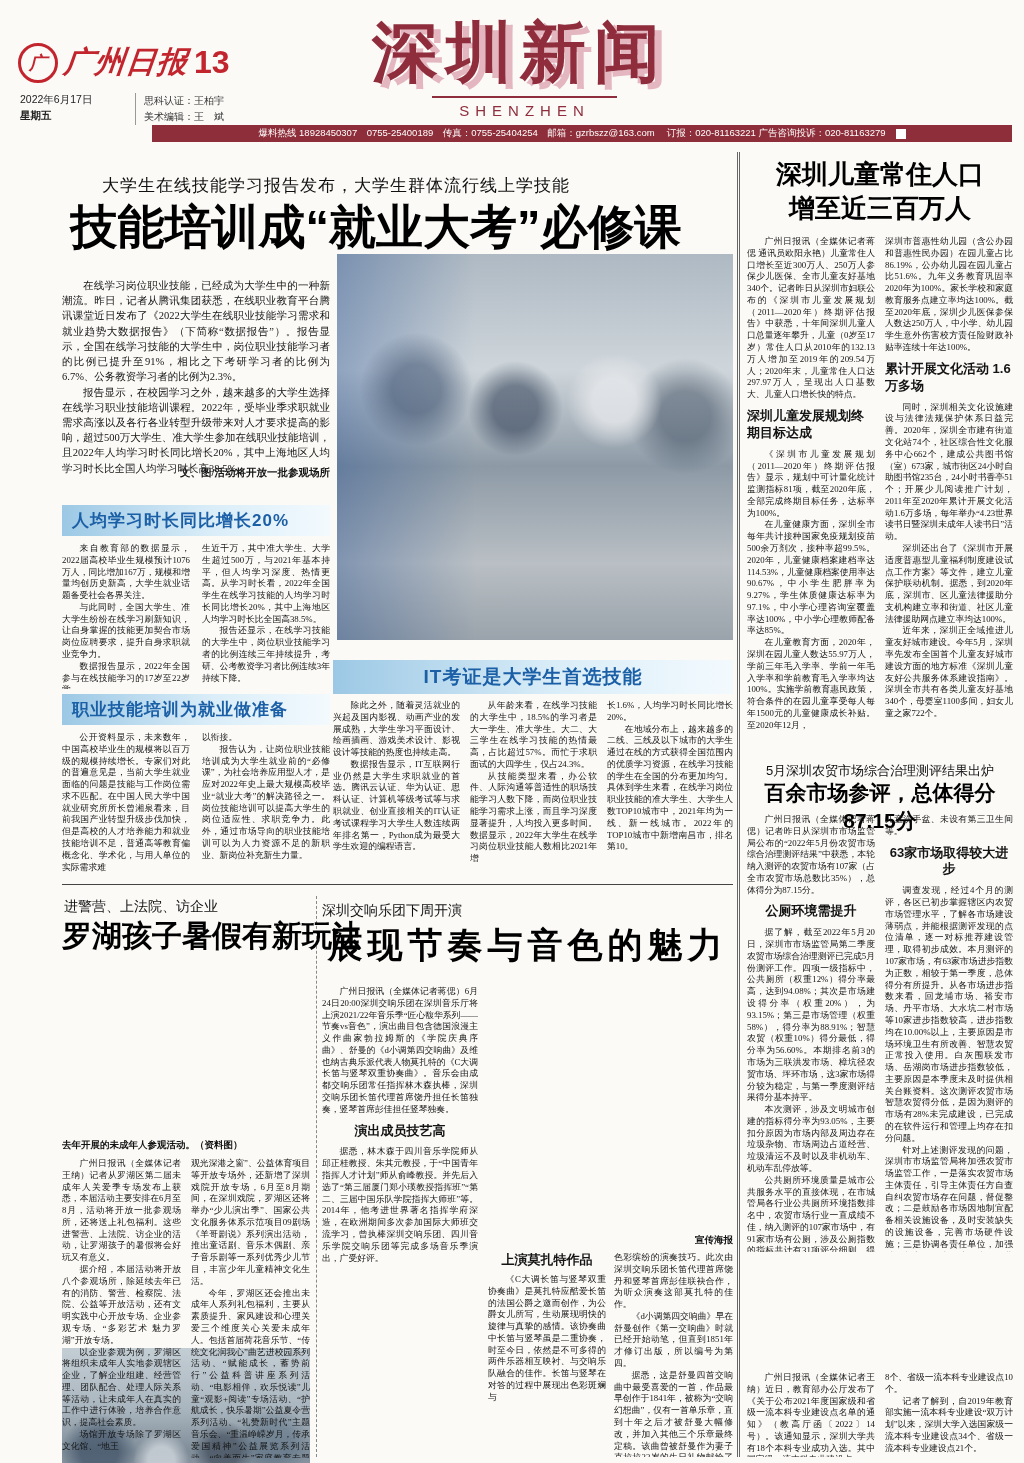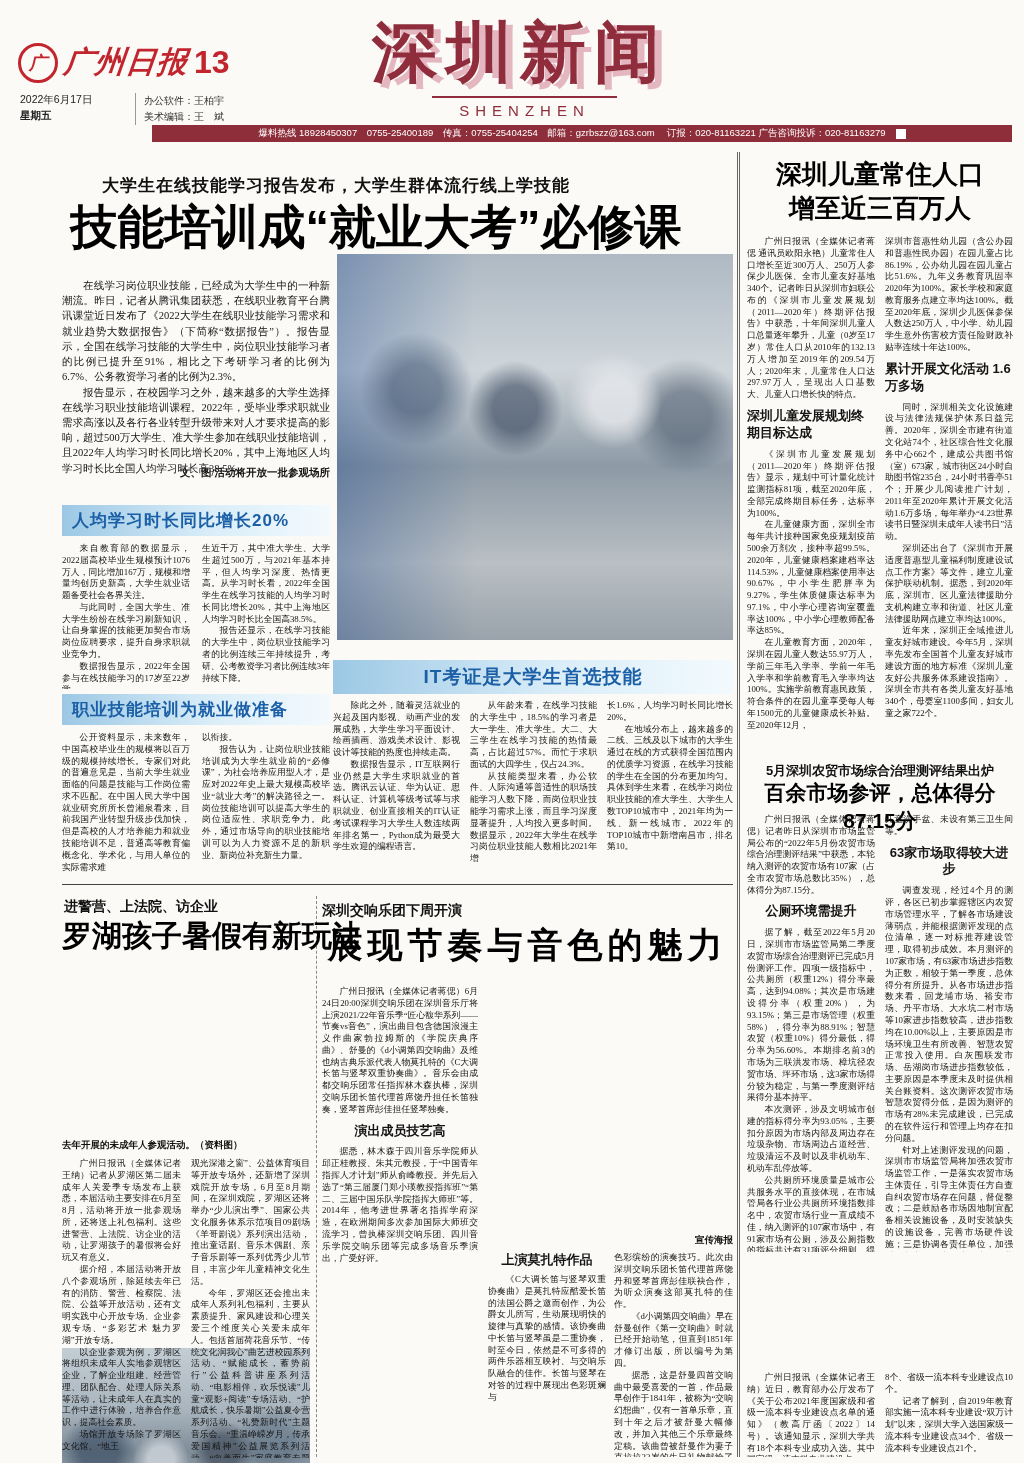--- a/index.html
+++ b/index.html
@@ -21,21 +21,21 @@
   .paper-title-en{font-family:"Liberation Sans",sans-serif;color:#8f2d3c;font-size:15px;
                   letter-spacing:6px;border-top:2px solid #8f2d3c;padding-top:4px;text-align:center;}
   .hotline{background:#8e2e3a;color:#fff;font-family:"Liberation Sans",sans-serif;
            font-size:9.5px;display:flex;align-items:center;justify-content:center;gap:6px;}
   .qr{display:inline-block;width:10px;height:10px;background:#fff;margin-left:4px;}
   
   .vrule{border-left:3px double #666;}
   .vdash{border-left:1px dashed #888;}
   .hrule{border-top:1px solid #444;}
   
-  .kicker{font-family:"Liberation Sans",sans-serif;font-weight:bold;color:#111;}
+  .kicker{font-family:"Liberation Sans",sans-serif;font-weight:normal;color:#111;}
   .headline{font-family:"Liberation Sans",sans-serif;font-weight:900;color:#000;}
   .serifhead{font-family:"Liberation Serif",serif;font-weight:900;color:#000;}
   .col{overflow:hidden;}
   .p{font-size:9.5px;line-height:1.42;text-align:justify;text-indent:2em;margin:0;}
   .p-sm{font-size:8.8px;line-height:1.34;text-align:justify;text-indent:2em;margin:0;}
   .lead .p{font-size:10.5px;line-height:1.45;}
   .byline{font-size:10.5px;text-align:right;font-weight:bold;}
   .band{background:linear-gradient(90deg,#9cc8e5,#d9edf8 55%,#f3fafe);color:#1b5fa6;
         font-family:"Liberation Sans",sans-serif;font-weight:bold;font-size:17px;
         padding:4px 10px;letter-spacing:1px;}
@@ -69,21 +69,21 @@
   <div class="abs" style="left:18px;top:42px;display:flex;align-items:center;gap:6px;">
     <span class="logo-circle">广</span>
     <span class="logo-script">广州日报</span>
     <span class="pageno">13</span>
   </div>
   <div class="abs dateblock" style="left:20px;top:92px;width:110px;">
     <div>2022年6月17日</div>
     <div style="font-weight:bold;">星期五</div>
   </div>
   <div class="abs editors" style="left:135px;top:93px;width:110px;">
-    <div>办公软件：王柏宇</div>
+    <div>思科认证：王柏宇</div>
     <div>美术编辑：王　斌</div>
   </div>
   <div class="abs paper-title" style="left:340px;top:8px;width:360px;text-align:center;">深圳新闻</div>
   <div class="abs paper-title-en" style="left:432px;top:96px;width:185px;">SHENZHEN　NEWS</div>
 
   <div class="abs hotline" style="left:152px;top:125px;width:860px;height:17px;">
     <span>爆料热线  18928450307　0755-25400189　传真：0755-25404254　邮箱：gzrbszz@163.com　 订报：020-81163221 广告咨询投诉：020-81163279</span>
     <span class="qr"></span>
   </div>
 

